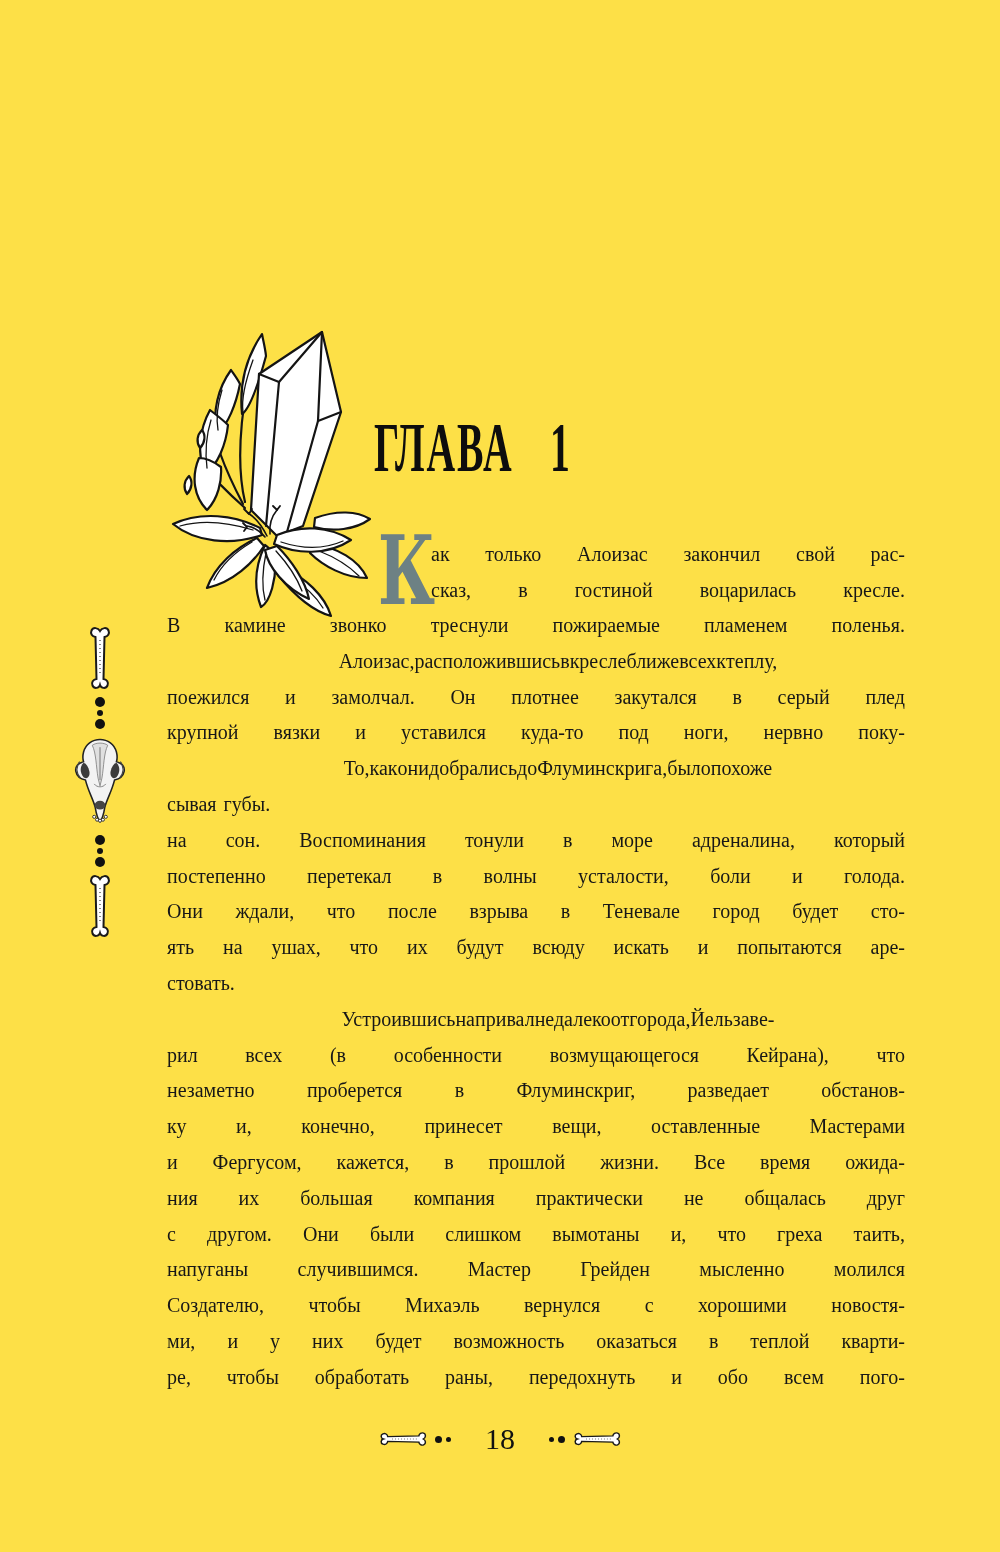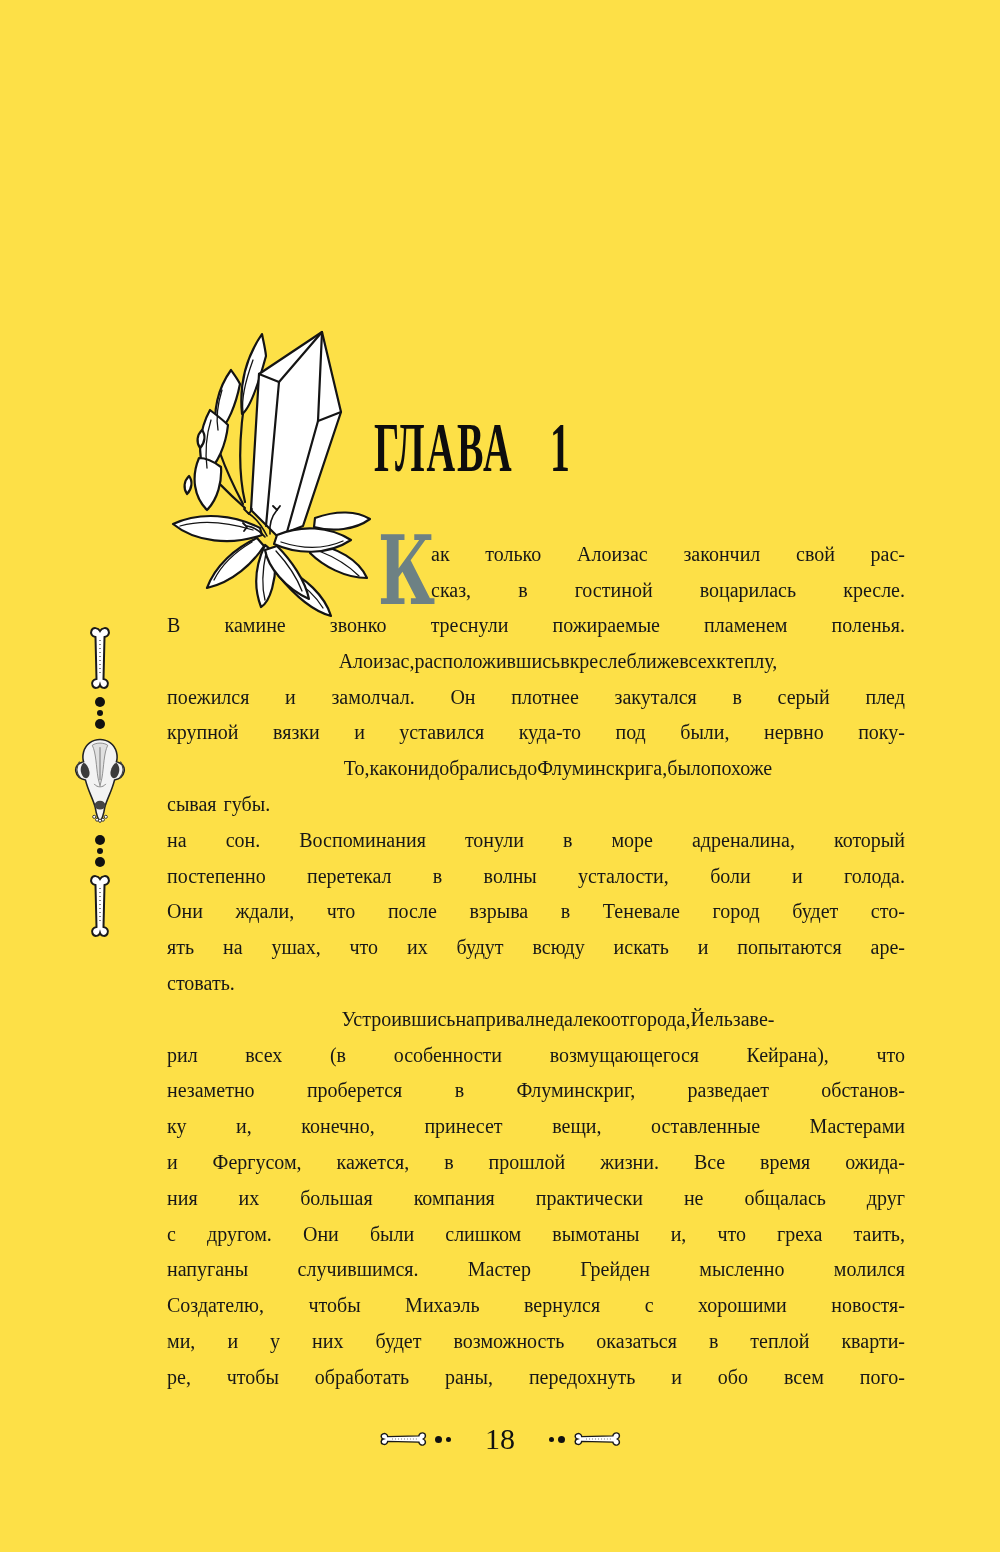--- a/index.html
+++ b/index.html
@@ -190,21 +190,21 @@
     <div class="opening-lines" id="openingLines">
         <div class="line just"><span>ак</span><span>только</span><span>Алоизас</span><span>закончил</span><span>свой</span><span>рас-</span></div>
         <div class="line just"><span>сказ,</span><span>в</span><span>гостиной</span><span>воцарилась</span><span>кресле.</span></div>
       </div>
   </section>
 
   <section class="body-text" id="bodyText">
       <div class="line just"><span>В</span><span>камине</span><span>звонко</span><span>треснули</span><span>пожираемые</span><span>пламенем</span><span>поленья.</span></div>
       <div class="line just ind"><span>Алоизас,</span><span>расположившись</span><span>в</span><span>кресле</span><span>ближе</span><span>всех</span><span>к</span><span>теплу,</span></div>
       <div class="line just"><span>поежился</span><span>и</span><span>замолчал.</span><span>Он</span><span>плотнее</span><span>закутался</span><span>в</span><span>серый</span><span>плед</span></div>
-      <div class="line just"><span>крупной</span><span>вязки</span><span>и</span><span>уставился</span><span>куда-то</span><span>под</span><span>были,</span><span>нервно</span><span>поку-</span></div>
+      <div class="line just"><span>крупной</span><span>вязки</span><span>и</span><span>уставился</span><span>куда-то</span><span>под</span><span>ноги,</span><span>нервно</span><span>поку-</span></div>
       <div class="line just ind"><span>То,</span><span>как</span><span>они</span><span>добрались</span><span>до</span><span>Флуминскрига,</span><span>было</span><span>похоже</span></div>
       <div class="line"><span>сывая</span><span>губы.</span></div>
       <div class="line just"><span>на</span><span>сон.</span><span>Воспоминания</span><span>тонули</span><span>в</span><span>море</span><span>адреналина,</span><span>который</span></div>
       <div class="line just"><span>постепенно</span><span>перетекал</span><span>в</span><span>волны</span><span>усталости,</span><span>боли</span><span>и</span><span>голода.</span></div>
       <div class="line just"><span>Они</span><span>ждали,</span><span>что</span><span>после</span><span>взрыва</span><span>в</span><span>Теневале</span><span>город</span><span>будет</span><span>сто-</span></div>
       <div class="line just"><span>ять</span><span>на</span><span>ушах,</span><span>что</span><span>их</span><span>будут</span><span>всюду</span><span>искать</span><span>и</span><span>попытаются</span><span>аре-</span></div>
       <div class="line"><span>стовать.</span></div>
       <div class="line just ind"><span>Устроившись</span><span>на</span><span>привал</span><span>недалеко</span><span>от</span><span>города,</span><span>Йель</span><span>заве-</span></div>
       <div class="line just"><span>рил</span><span>всех</span><span>(в</span><span>особенности</span><span>возмущающегося</span><span>Кейрана),</span><span>что</span></div>
       <div class="line just"><span>незаметно</span><span>проберется</span><span>в</span><span>Флуминскриг,</span><span>разведает</span><span>обстанов-</span></div>

